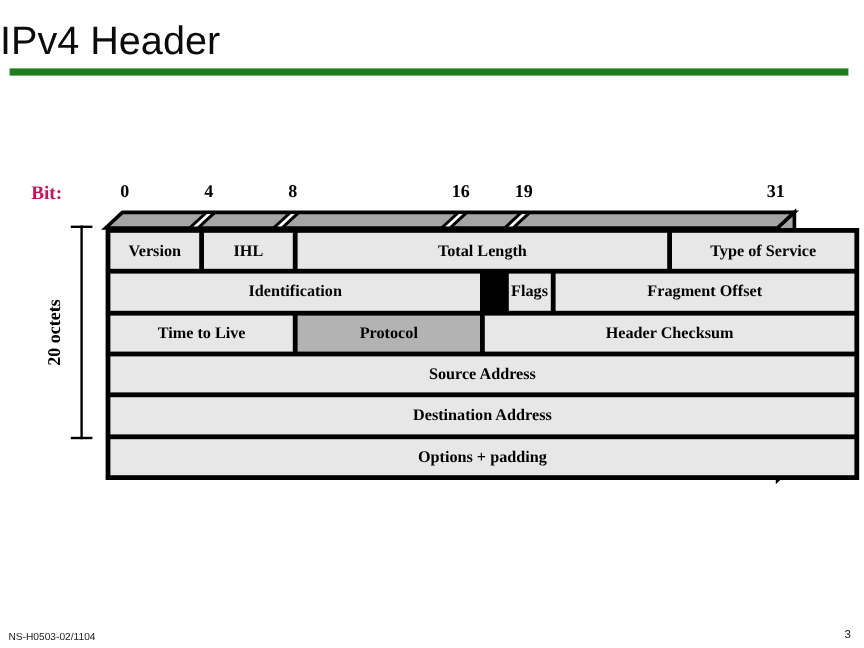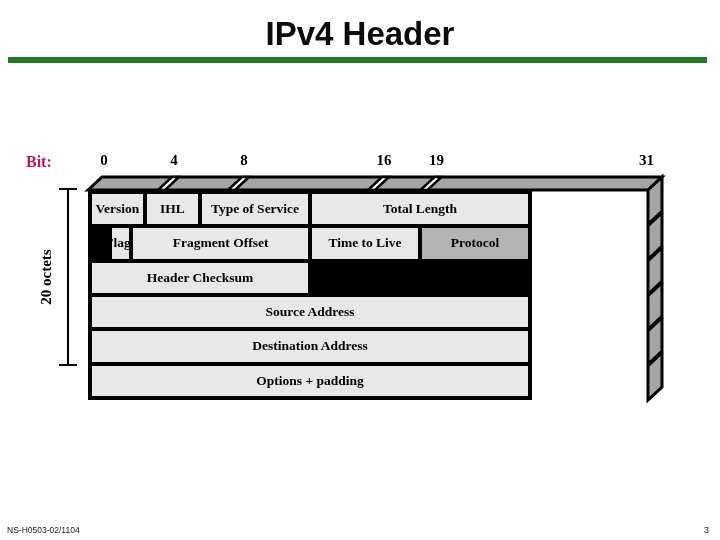--- a/index.html
+++ b/index.html
@@ -1,40 +1,40 @@
 <!DOCTYPE html>
 <html style="--cell-fill: #e7e7e7; --shaded-fill: #b3b3b3; --rule-green: #1e7b1e;"><head>
 <meta charset="utf-8">
 <style>
   html,body{margin:0;padding:0;background:#fff;}
   .slide{
     position:relative;width:720px;height:540px;background:#ffffff;overflow:hidden;
     font-family:"Liberation Sans",sans-serif;
   }
   .title{
-    position:absolute;left:0;top:15px;width:100%;text-align:center;
-    font-family:"Liberation Sans",sans-serif;font-weight:bold;font-size:33px;
+    position:absolute;left:0;top:15px;width:100%;
+    font-family:"Liberation Sans",sans-serif;font-weight:normal;font-size:33px;
     color:#0b0b0b;letter-spacing:0px;
   }
   .rule{
     position:absolute;left:8px;top:57px;width:699px;height:6px;
     background:var(--rule-green,#1e7b1e);
   }
   
   .bit-axis{
     position:absolute;left:26px;top:153px;
     font-family:"Liberation Serif","DejaVu Serif",serif;font-weight:bold;font-size:16px;color:#be185d;
   }
   .tick{
     position:absolute;top:152px;transform:translateX(-50%);
     font-family:"Liberation Serif","DejaVu Serif",serif;font-weight:bold;font-size:15px;color:#000;
   }
   .edges{position:absolute;left:88px;top:177px;overflow:visible;}
   .grid{
-    position:absolute;left:88px;top:190px;width:444px;height:210px;
+    position:absolute;left:88px;top:190px;width:628px;height:210px;
     box-sizing:border-box;display:grid;
     grid-template-columns:repeat(32,1fr);grid-template-rows:repeat(6,1fr);
     gap:4px;padding:4px;background:#000;
   }
   .cell{
     background:var(--cell-fill,#e7e7e7);
     display:flex;align-items:center;justify-content:center;
     font-family:"Liberation Serif","DejaVu Serif",serif;font-weight:bold;font-size:13.5px;color:#000;
     white-space:nowrap;overflow:hidden;
   }
@@ -95,22 +95,23 @@
         <line x1="560" y1="83" x2="574" y2="70" stroke="#000" stroke-width="4"></line>
         <line x1="560" y1="118" x2="574" y2="105" stroke="#000" stroke-width="4"></line>
         <line x1="560" y1="153" x2="574" y2="140" stroke="#000" stroke-width="4"></line>
         <line x1="560" y1="188" x2="574" y2="175" stroke="#000" stroke-width="4"></line>
       </g>
   </svg>
 
   <div id="grid" class="grid">
       <div class="cell" style="grid-column: span 4;">Version</div>
       <div class="cell" style="grid-column: span 4;">IHL</div>
+      <div class="cell" style="grid-column: span 16;">Total Length</div>
       <div class="cell" style="grid-column: span 8;">Type of Service</div>
-      <div class="cell" style="grid-column: span 16;">Total Length</div>
+      <div class="cell" style="grid-column: span 16;">Identification</div>
       <div class="cell" style="grid-column: span 3; margin-left: 20px;">Flags</div>
       <div class="cell" style="grid-column: span 13;">Fragment Offset</div>
       <div class="cell" style="grid-column: span 8;">Time to Live</div>
       <div class="cell shaded" style="grid-column: span 8;">Protocol</div>
       <div class="cell" style="grid-column: span 16;">Header Checksum</div>
       <div class="cell" style="grid-column: span 32;">Source Address</div>
       <div class="cell" style="grid-column: span 32;">Destination Address</div>
       <div class="cell" style="grid-column: span 32; text-align: center;">Options + padding</div>
     </div>
 

